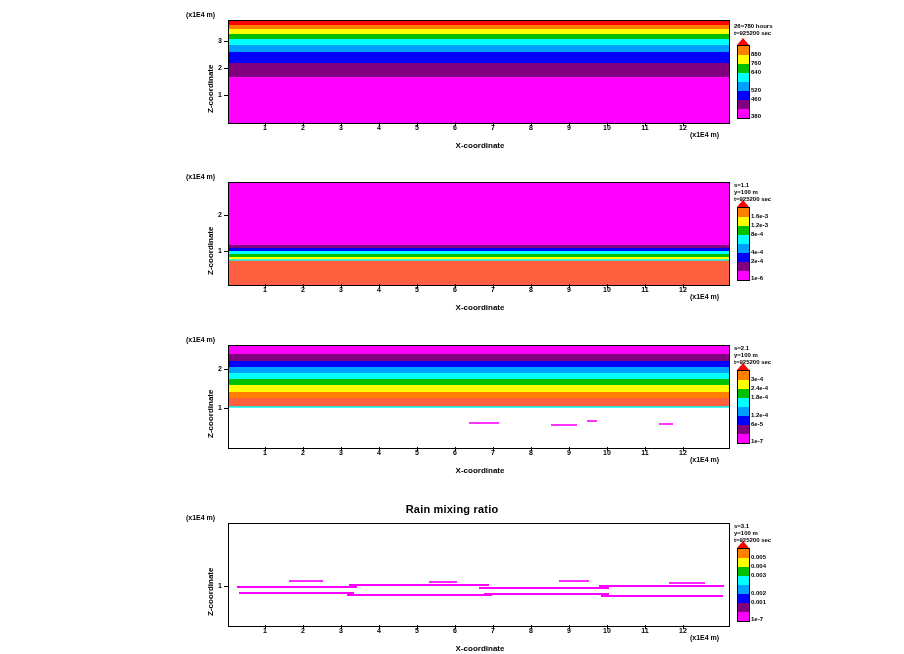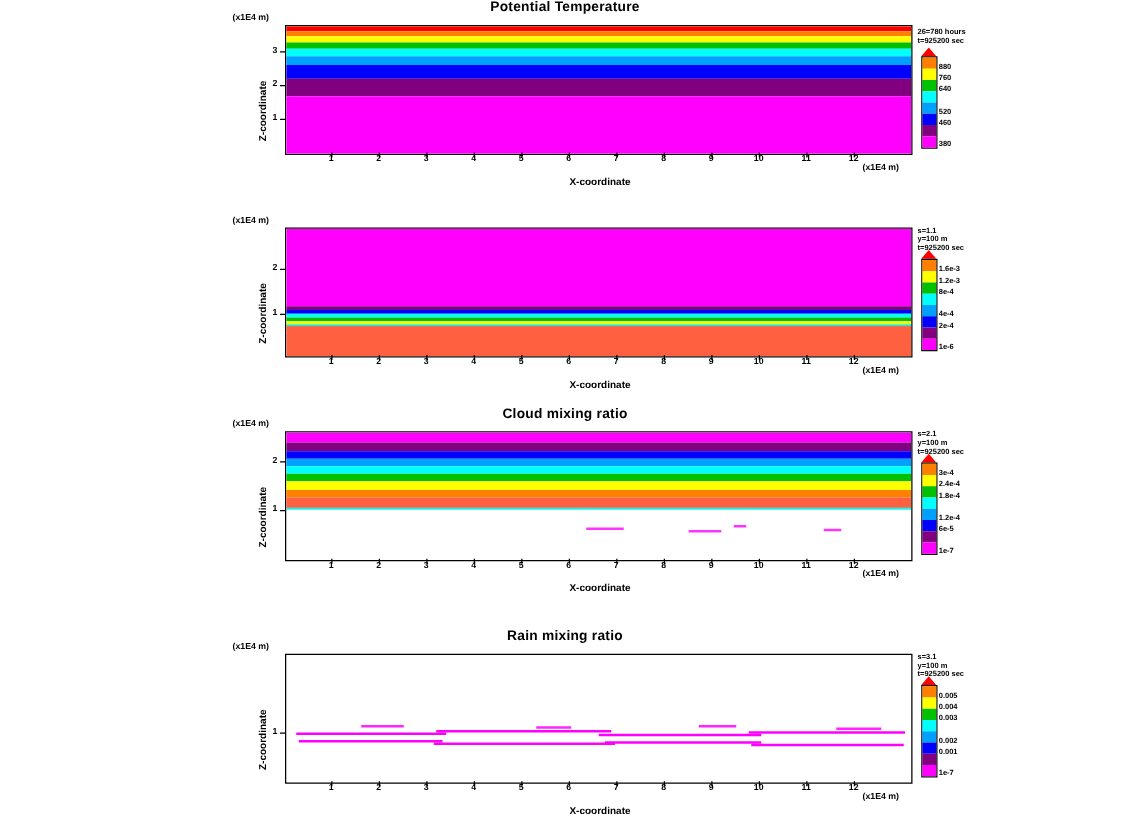--- a/index.html
+++ b/index.html
@@ -131,21 +131,20 @@
   }
   .squiggle {
     position: absolute;
     height: 2px;
   }
 </style>
 </head>
 <body>
 
 <div class="panel" style="top:0px;height:160px;">
-  <div class="panel-title" style="top:0px;">Potential Temperature</div>
   <div class="axis-unit-top" style="left:186px;top:11px;">(x1E4 m)</div>
   <div class="ylabel" style="left:206px;top:113px;">Z-coordinate</div>
 
   <div class="plotbox" style="left:228px;top:20px;width:500px;height:102px;">
     <div class="band" style="top:0px;height:4px;background:#ff0000;"></div>
     <div class="band" style="top:4px;height:4px;background:#ff8000;"></div>
     <div class="band" style="top:8px;height:5px;background:#ffff00;"></div>
     <div class="band" style="top:13px;height:5px;background:#00c000;"></div>
     <div class="band" style="top:18px;height:6px;background:#00ffff;"></div>
     <div class="band" style="top:24px;height:7px;background:#00a0ff;"></div>
@@ -281,21 +280,20 @@
   </div>
   <div class="cbar-label" style="left:751px;top:51px;">1.6e-3</div>
   <div class="cbar-label" style="left:751px;top:60px;">1.2e-3</div>
   <div class="cbar-label" style="left:751px;top:69px;">8e-4</div>
   <div class="cbar-label" style="left:751px;top:87px;">4e-4</div>
   <div class="cbar-label" style="left:751px;top:96px;">2e-4</div>
   <div class="cbar-label" style="left:751px;top:113px;">1e-6</div>
 </div>
 
 <div class="panel" style="top:325px;height:160px;">
-  <div class="panel-title" style="top:0px;">Cloud mixing ratio</div>
   <div class="axis-unit-top" style="left:186px;top:11px;">(x1E4 m)</div>
   <div class="ylabel" style="left:206px;top:113px;">Z-coordinate</div>
 
   <div class="plotbox" style="left:228px;top:20px;width:500px;height:102px;">
     <div class="dotgrid"></div>
     <div class="band" style="top:0px;height:8px;background:#ff00ff;"></div>
     <div class="band" style="top:8px;height:7px;background:#800080;"></div>
     <div class="band" style="top:15px;height:6px;background:#0000ff;"></div>
     <div class="band" style="top:21px;height:6px;background:#00a0ff;"></div>
     <div class="band" style="top:27px;height:6px;background:#00ffff;"></div>

